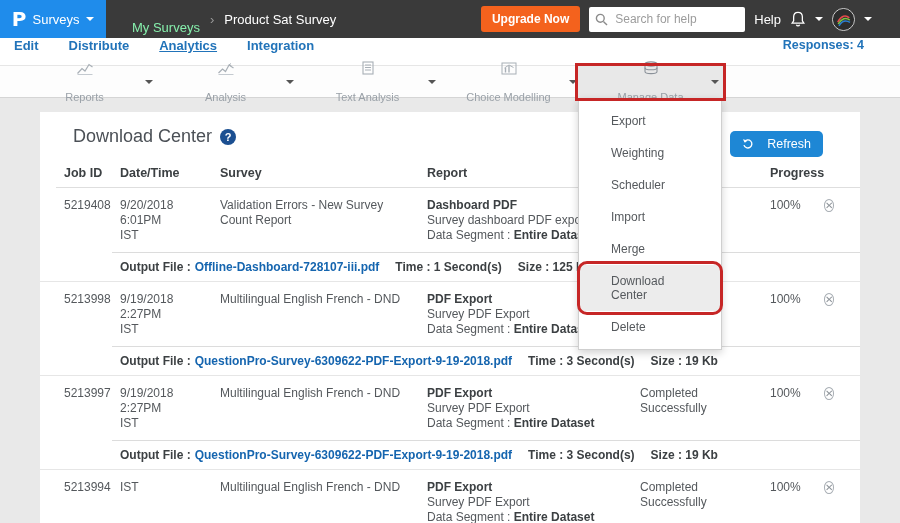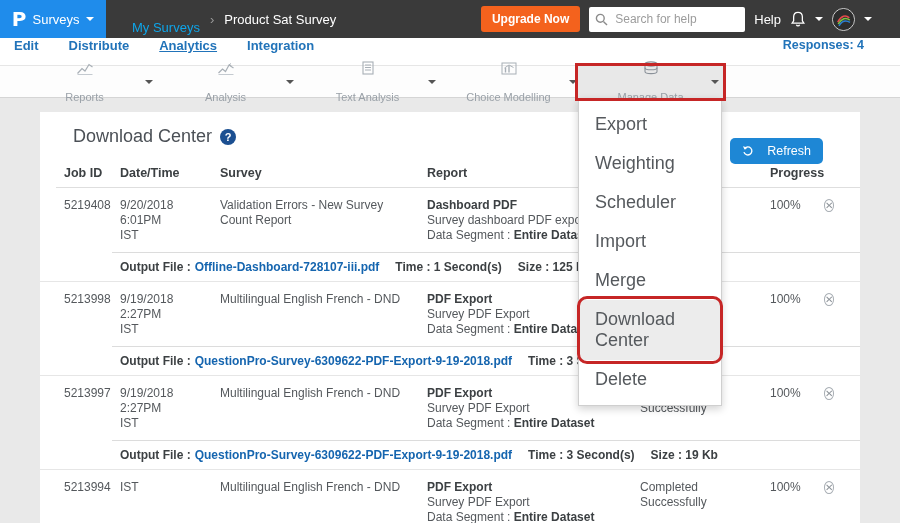--- a/index.html
+++ b/index.html
@@ -12,21 +12,21 @@
   .topbar { position:absolute; left:0; top:0; width:900px; height:38px; background:#3a3a3a;
             display:flex; align-items:center; color:#fff; }
   .logo-block { width:106px; height:38px; background:#1f8ceb; display:flex; align-items:center;
                 justify-content:center; gap:7px; cursor:pointer; flex:0 0 auto; }
   .logo-glyph { font-weight:bold; font-size:19px; font-family:"DejaVu Sans",sans-serif; transform:scaleX(1.05); }
   .logo-menu-label { font-size:13px; }
   .caret { display:inline-block; width:0; height:0; border-left:4px solid transparent;
            border-right:4px solid transparent; border-top:4px solid #fff; }
   .caret.dark { border-top-color:#555; }
   .breadcrumb { margin-left:26px; font-size:13px; display:flex; gap:10px; align-items:center; }
-  .bc-parent { color:#0ea5e9; cursor:pointer;margin-top:16px; }
+  .bc-parent { color:#86efac; cursor:pointer;margin-top:16px; }
   .bc-sep { color:#9b9b9b; }
   .bc-current { color:#fff; }
   .topbar-right { margin-left:auto; display:flex; align-items:center; gap:9px; padding-right:28px; }
   .upgrade { background:#f4621d; color:#fff; border:none; border-radius:3px; font-weight:bold;
              font-size:12px; padding:6px 11px; font-family:inherit; cursor:pointer; }
   .search-box { background:#fff; border-radius:2px; height:25px; width:156px; display:flex;
                 align-items:center; padding:0 6px; gap:5px; }
   .search-box input { border:none; outline:none; width:108px; font-size:12px; font-family:inherit; color:#444; }
   .search-box input::placeholder { color:#9c9c9c; }
   .help-link { font-size:13px; cursor:pointer; }
@@ -46,32 +46,32 @@
   .tb-cell { position:absolute; top:0; height:32px; width:145px; display:flex; flex-direction:column;
              align-items:center; justify-content:center; cursor:pointer; }
   .tb-cell.active { background:#e8e8e8; }
   .tb-label { font-size:11px; color:#9aa1a8; margin-top:12px; line-height:12px; }
   .tb-caret { position:absolute; right:4px; top:14px; }
   .annotation-box { position:absolute; left:575px; top:-3px; width:151px; height:38px;
                     border:3px solid #c62626; z-index:30; pointer-events:none; }
   
   .menu { position:absolute; left:578px; top:98px; width:144px; background:#fff;
           border:1px solid #cfcfcf; box-shadow:0 3px 8px rgba(0,0,0,.18); z-index:20; padding:6px 0; }
-  .menu-item { position:relative; padding:9px 16px; font-size:18px; color:#55595d; cursor:pointer; }
+  .menu-item { position:relative; padding:9px 32px; font-size:12px; color:#55595d; cursor:pointer; }
   .menu-item.hl { background:#ececec; }
   .ring { position:absolute; left:-2px; right:-2px; top:-4px; bottom:-4px; border:3px solid #c62626;
           border-radius:10px; pointer-events:none; }
   
   .panel { position:absolute; left:40px; top:112px; width:820px; height:411px; background:#fff; overflow:hidden; }
   .panel-head { position:relative; height:48px; }
   .panel-title { position:absolute; left:33px; top:14px; font-size:18px; color:#4b5056;
                  display:flex; gap:8px; align-items:center; }
   .help-badge { width:16px; height:16px; border-radius:50%; background:#1b4f91; color:#fff; font-size:11px;
                 font-weight:bold; display:inline-flex; align-items:center; justify-content:center; cursor:pointer; }
-  .refresh { position:absolute; right:37px; top:26px; background:#1e87d5; color:#fff; border:none;
+  .refresh { position:absolute; right:37px; top:19px; background:#1e87d5; color:#fff; border:none;
              border-radius:5px; font-size:12.5px; padding:6px 12px; display:flex; gap:13px;
              align-items:center; font-family:inherit; cursor:pointer; }
   .grid { display:grid; grid-template-columns:56px 100px 207px 213px 130px 54px 38px;
           padding-left:8px;margin-left:16px; }
   .thead { font-weight:bold; font-size:12.5px; color:#3c4043; padding-top:6px; padding-bottom:7px;
            border-bottom:1px solid #dedede; }
   .job-row { border-bottom:1px solid #e6e6e6; }
   .r-main { padding-top:10px; padding-bottom:9px; font-size:12px; color:#54585c; line-height:15px; }
   .c { padding-right:12px; }
   .b { font-weight:bold; color:#3c4043; }

